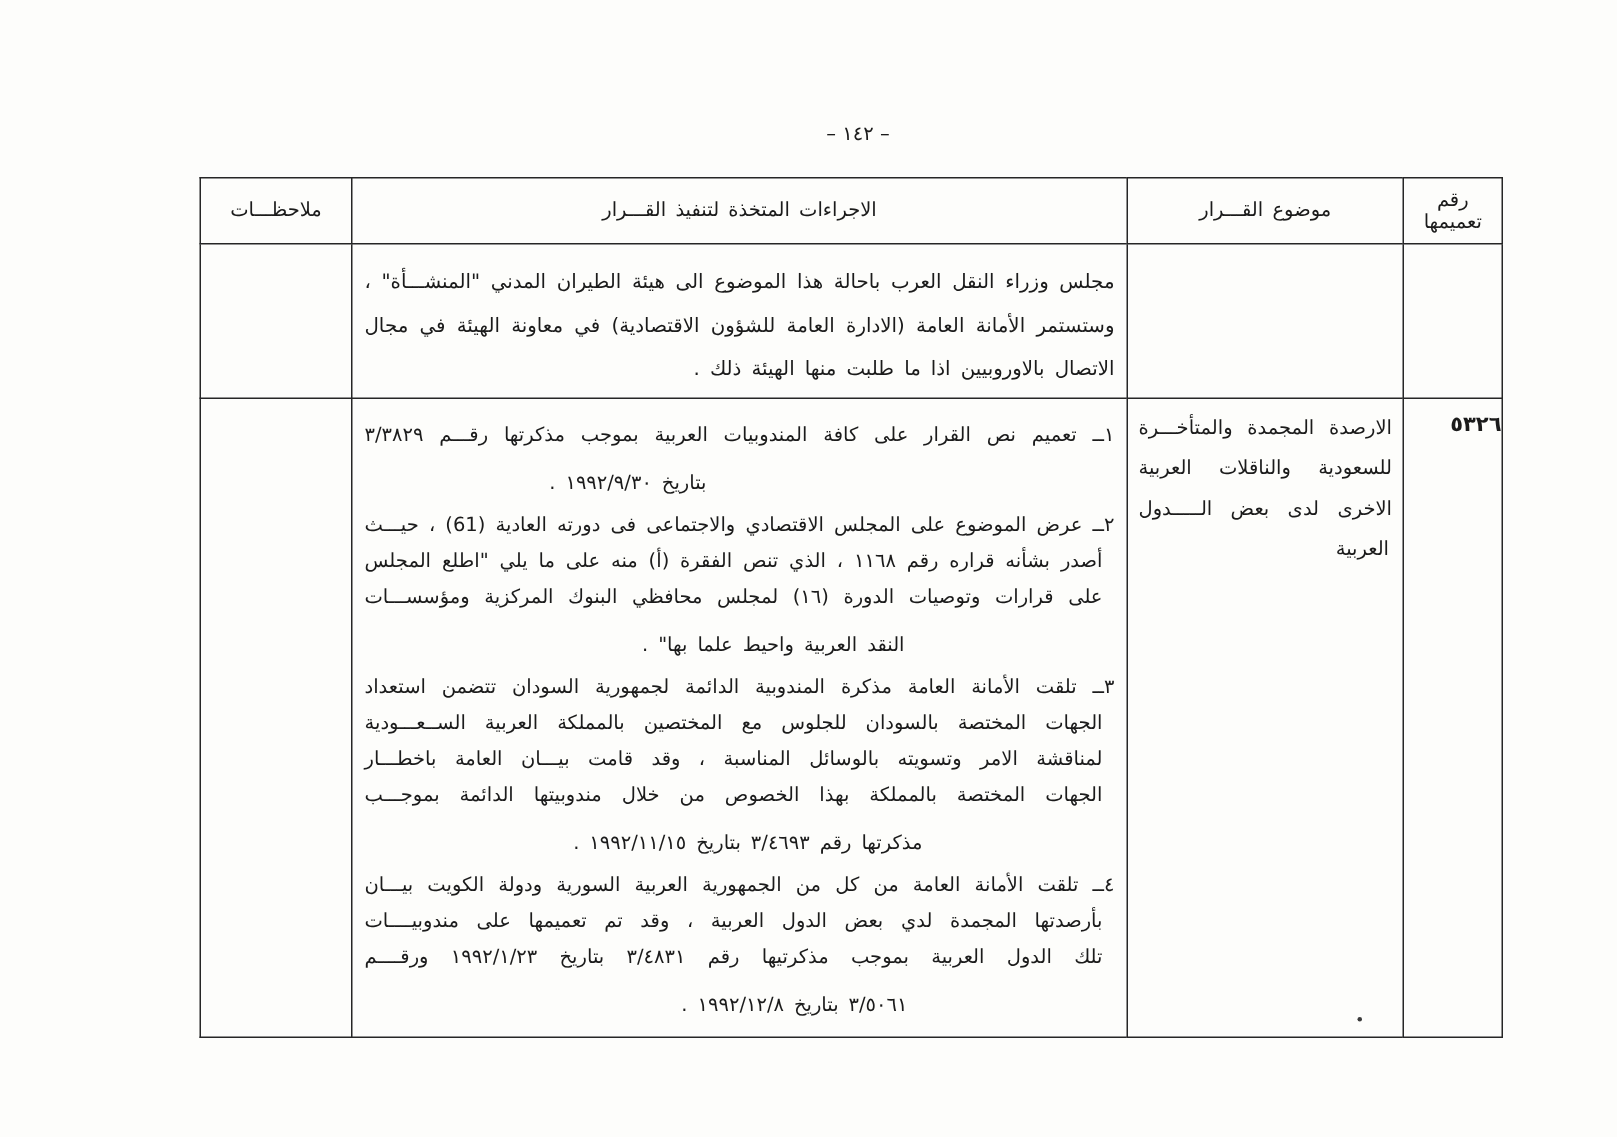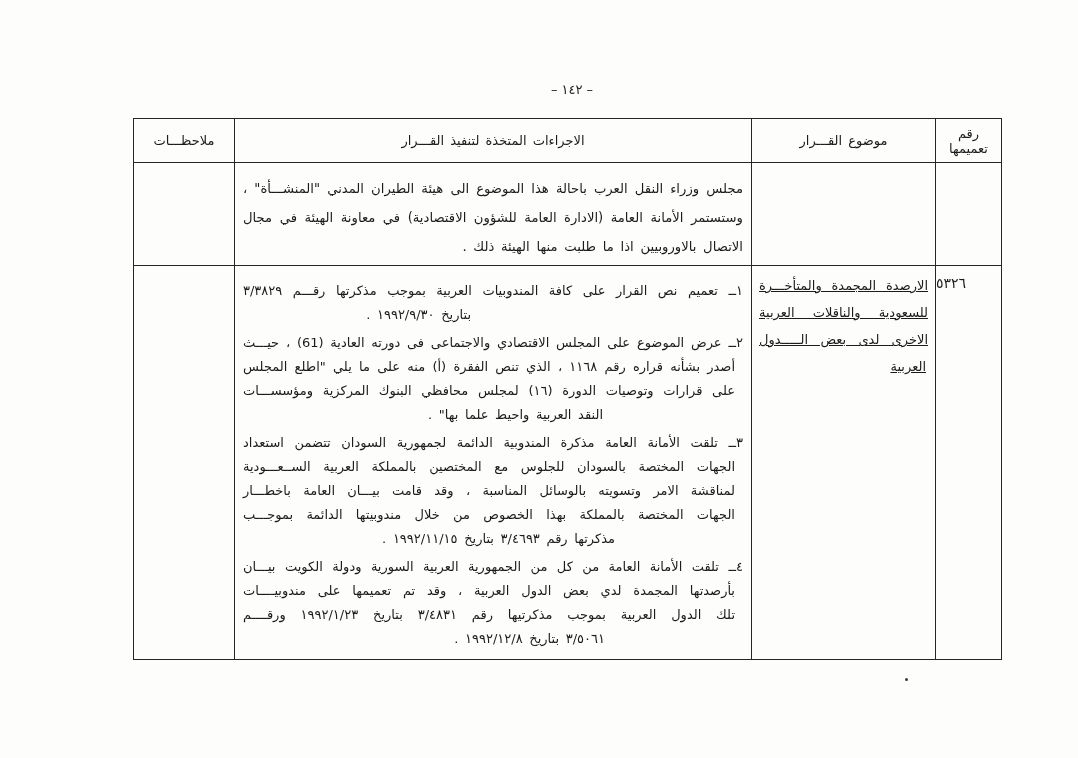--- a/index.html
+++ b/index.html
@@ -44,31 +44,31 @@
     text-align:justify;
     text-align-last:justify;
     word-spacing:2.5px;
   }
   .row1-para{padding-top:7px;line-height:29px;font-size:13.2px;}
   .row1-para .line:last-child{text-align:right;text-align-last:right;}
   .items-block{padding-top:9px;}
   .item{line-height:24px;font-size:13px;margin-bottom:4px;}
   .item .line{padding-right:8px;}
   .item .line:first-child{padding-right:0;}
-  .item .line:last-child{text-align:left;text-align-last:right;}
+  .item .line:last-child{text-align:left;text-align-last:right;margin-top:8px;}
   .item-1 .line:last-child{padding-right:272px;}
   .item-2 .line:last-child{padding-right:140px;}
   .item-3 .line:last-child{padding-right:128px;}
   .item-4 .line:last-child{padding-right:138px;}
-  td.subj{padding:0 7px;text-decoration:underline;}
+  td.subj{padding:0 7px;}
   .subject-block{padding-top:6px;line-height:27px;font-size:13px;}
   .subject-block .line:last-child{text-align:right;text-align-last:right;padding-right:2px;}
   .dnum{
-    padding-top:9px;text-align:left;font-size:14px;letter-spacing:1px;
-    font-weight:400;
+    padding-top:9px;text-align:right;font-size:14px;letter-spacing:1px;
+    font-weight:700;
   }
   .stray-dot{
     position:absolute;left:905px;top:678px;width:3px;height:3px;
     background:#3a3a3a;border-radius:50%;
   }
 </style>
 </head>
 <body>
 
 <div class="page-number">– ١٤٢ –</div>

